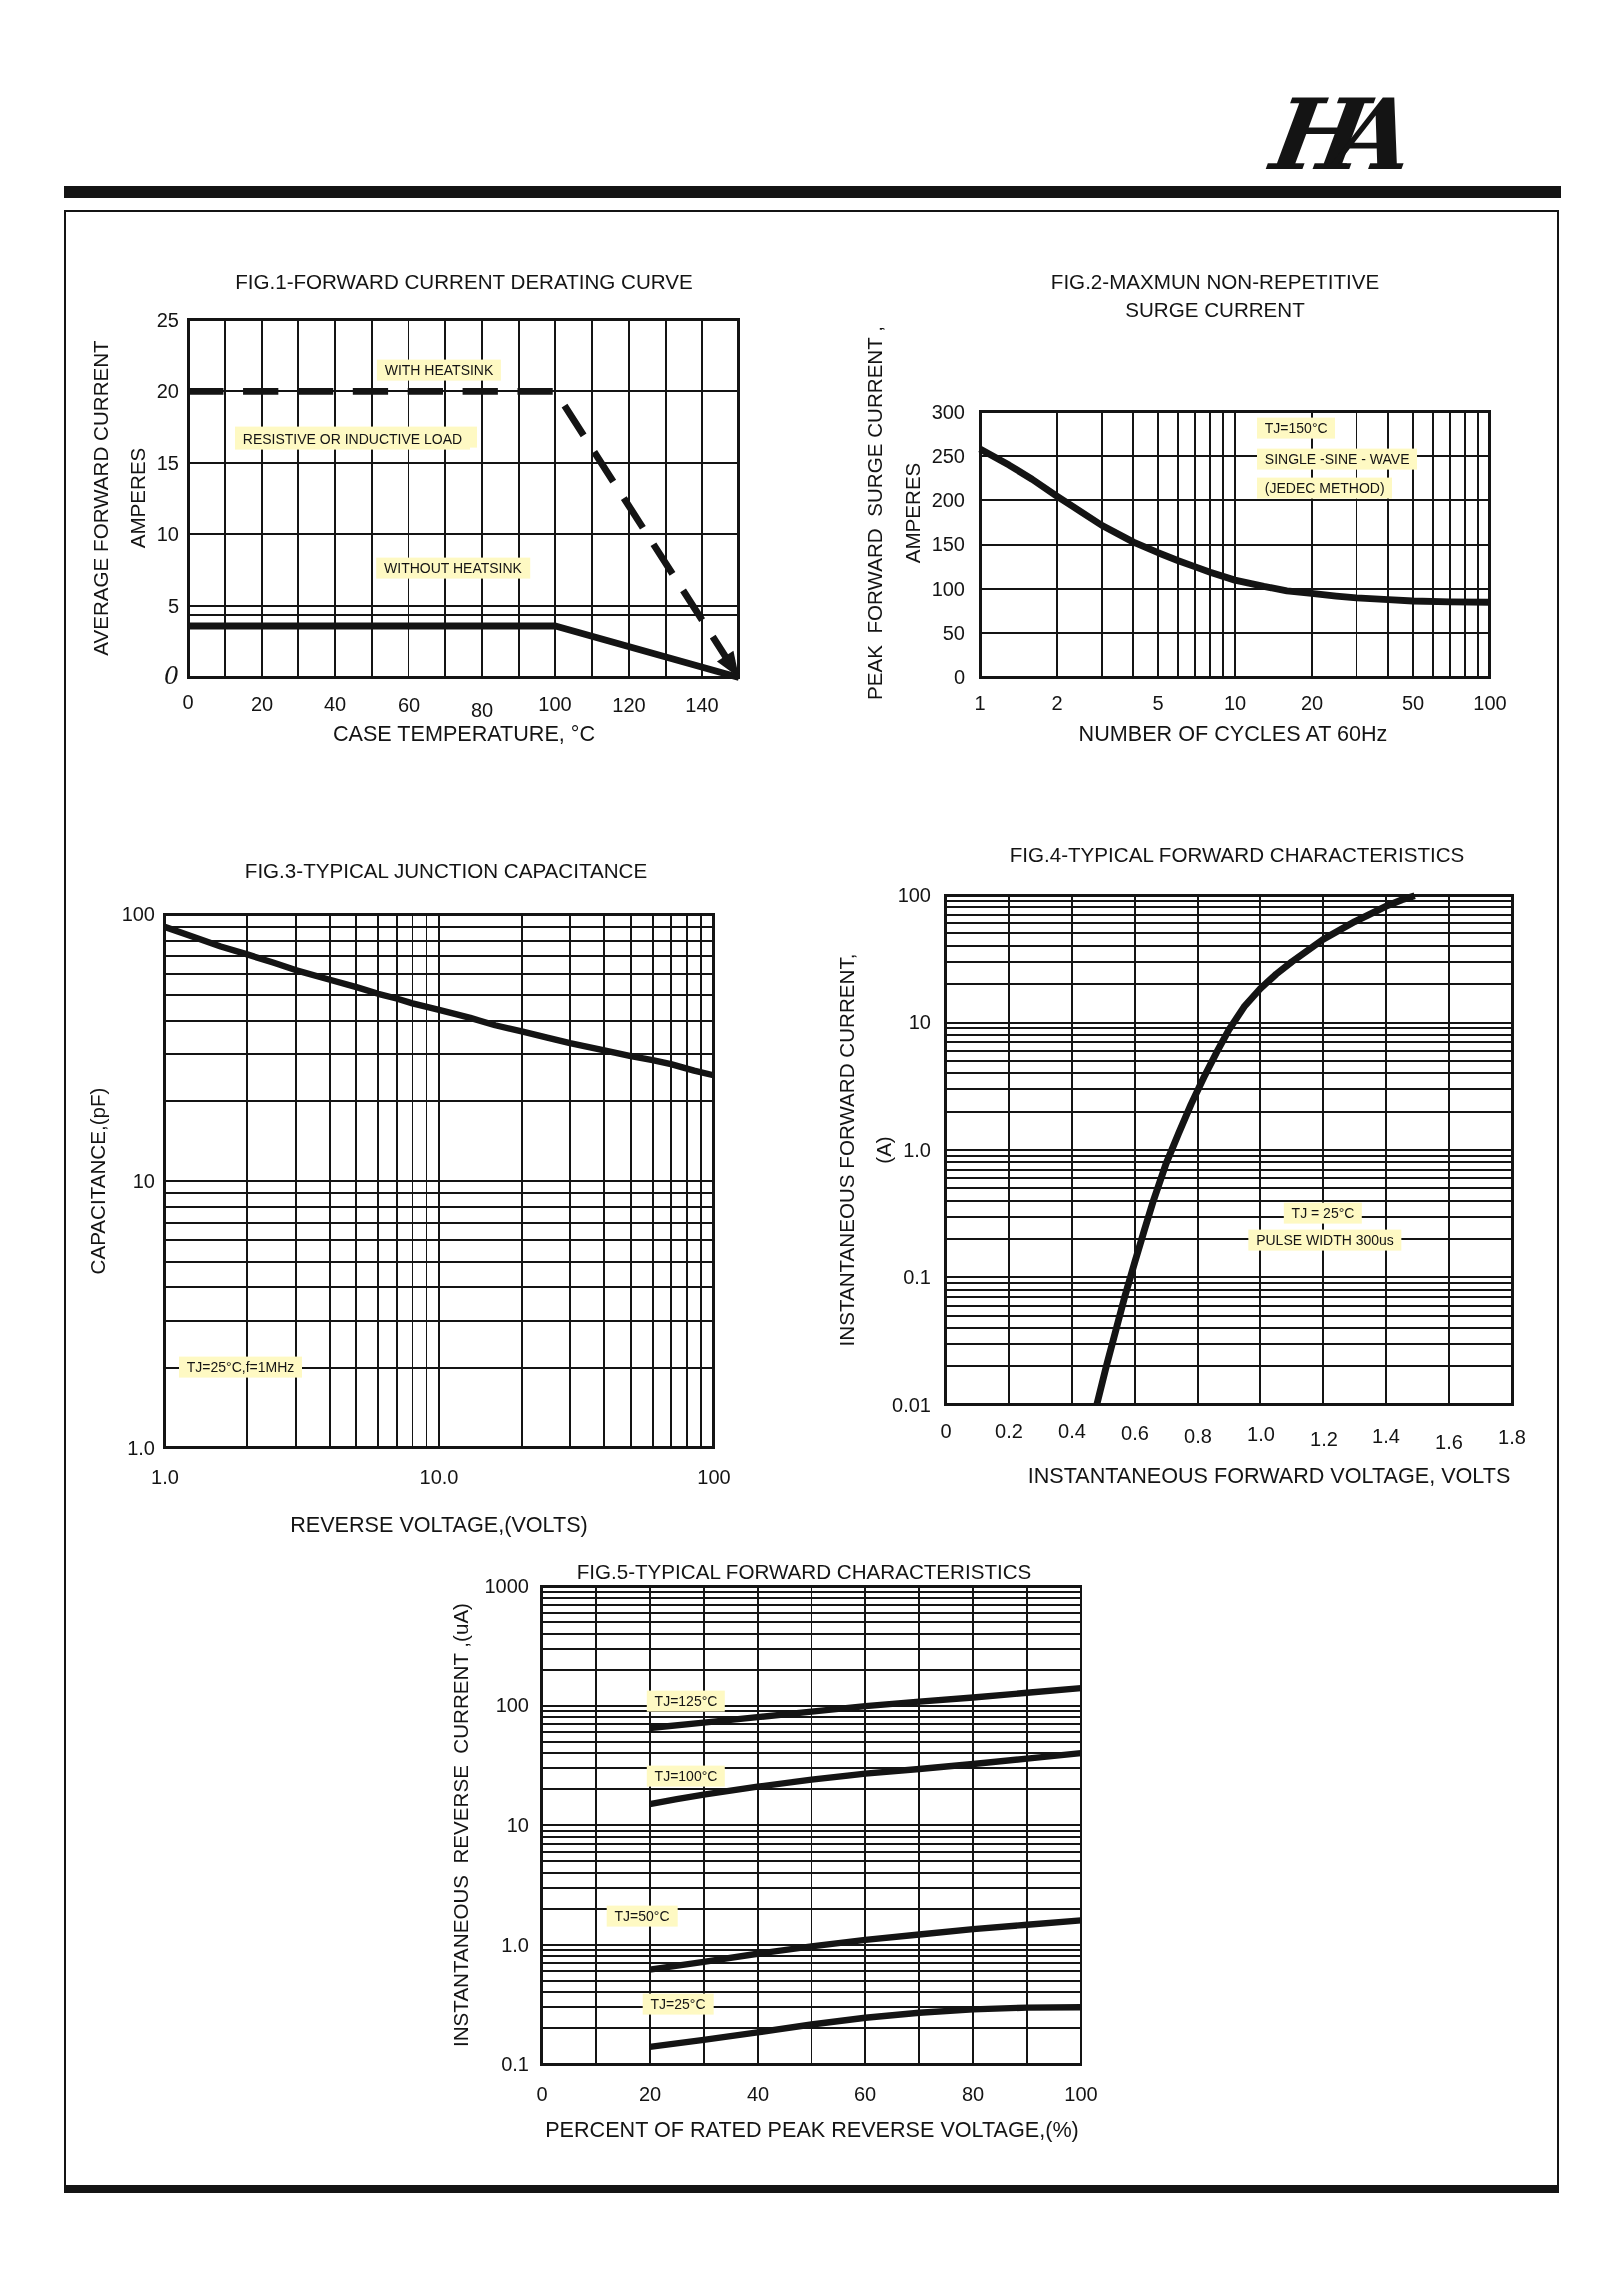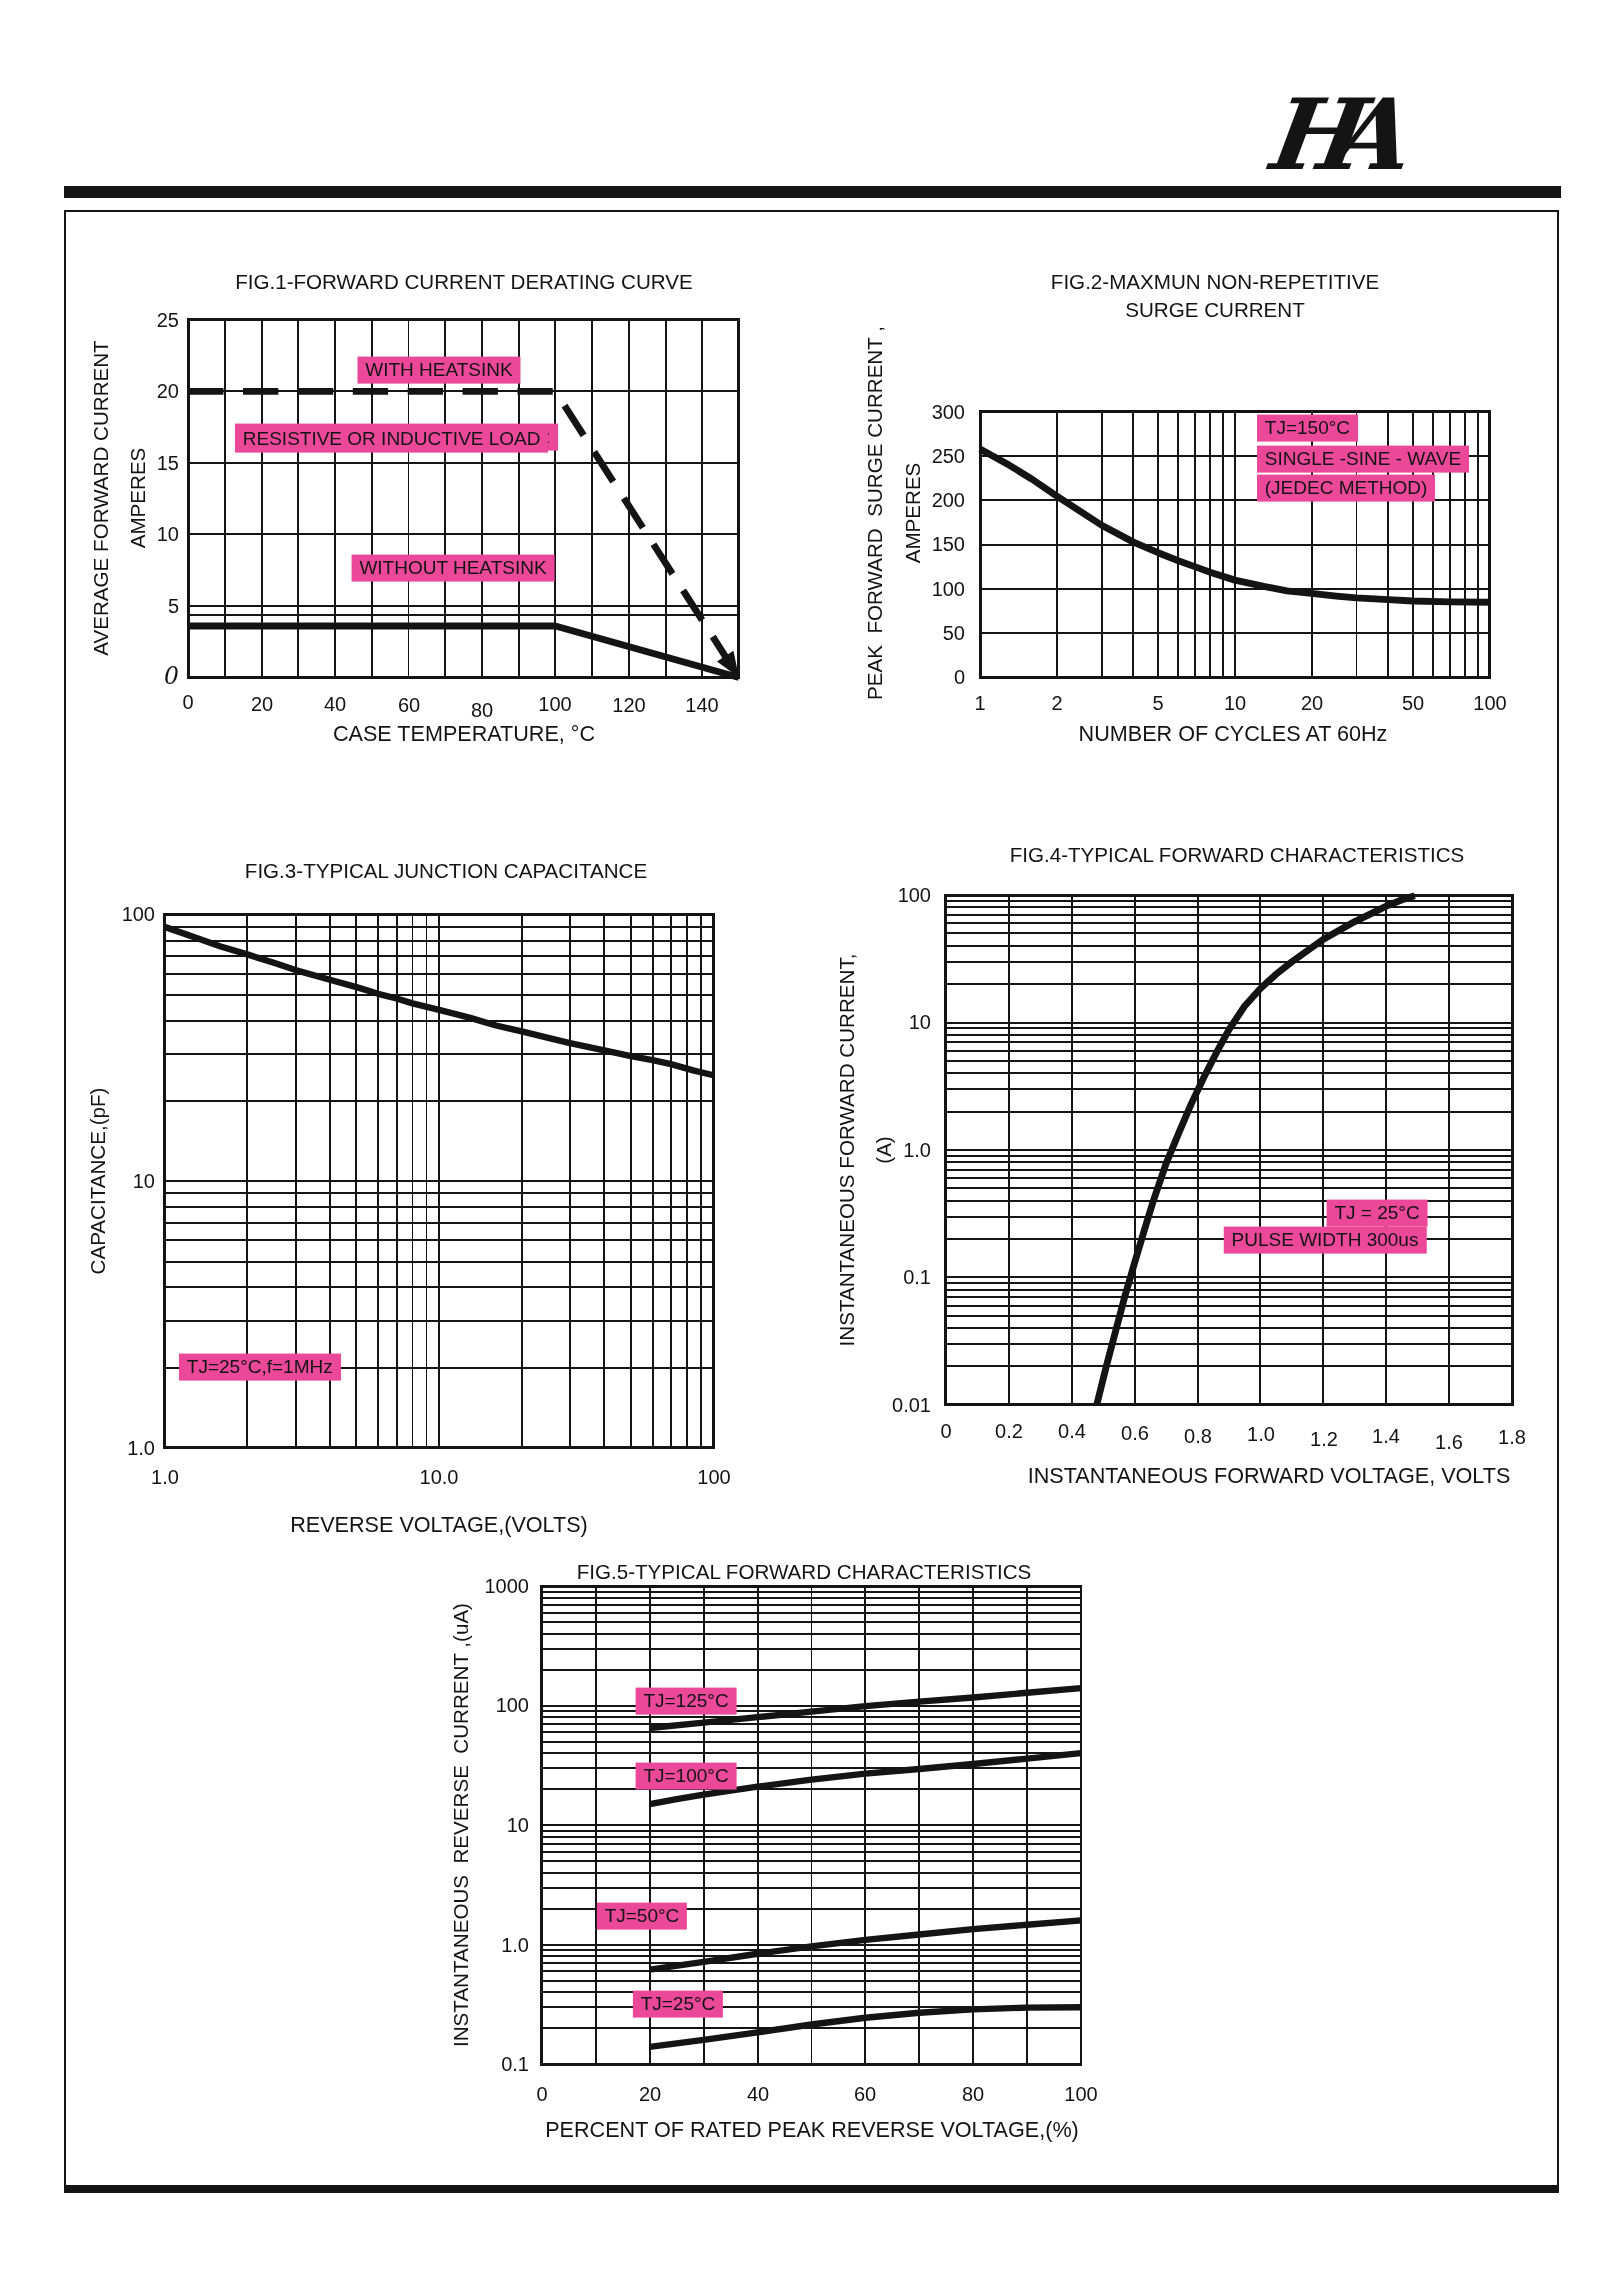--- a/index.html
+++ b/index.html
@@ -8,21 +8,21 @@
   .abs{position:absolute;}
   .ctr{transform:translate(-50%,-50%);white-space:pre;}
   .rot{transform:translate(-50%,-50%) rotate(-90deg);white-space:pre;}
   .hdr{font-weight:bold;font-size:33px;letter-spacing:0.5px;white-space:pre;}
   .figtitle{font-size:20.6px;white-space:pre;}
   .axtitle{font-size:21.6px;white-space:pre;}
   .ytitle{font-size:20.6px;}
   .bar{background:#141414;}
   #mainbox{border:2.9px solid #141414;border-bottom-width:8.8px;}
   .tick{font-size:20px;line-height:1;white-space:pre;}
-  .ann{font-size:19px;line-height:1.2;background:#ec4899;padding:2px 7.8px;white-space:pre;}
+  .ann{font-size:14px;line-height:1.2;background:#fef9c3;padding:2px 7.8px;white-space:pre;}
   .serif0{font-family:"DejaVu Serif", serif;font-style:italic;font-size:23.5px;}
   #logo{font-family:"DejaVu Serif", serif;font-style:italic;font-weight:900;font-size:98px;
         letter-spacing:-0.30em;transform:skewX(-10deg);line-height:1;}
   svg{position:absolute;left:0;top:0;}
 </style>
 </head>
 <body>
 
 <div id="stage">
 
@@ -129,21 +129,21 @@
       <div class="abs tick" style="left: 1261px; top: 1434px; transform: translate(-50%, -50%);">1.0</div>
       <div class="abs tick" style="left: 1324px; top: 1439px; transform: translate(-50%, -50%);">1.2</div>
       <div class="abs tick" style="left: 1386px; top: 1436px; transform: translate(-50%, -50%);">1.4</div>
       <div class="abs tick" style="left: 1449px; top: 1442px; transform: translate(-50%, -50%);">1.6</div>
       <div class="abs tick" style="left: 1512px; top: 1437px; transform: translate(-50%, -50%);">1.8</div>
       <div class="abs tick" style="left: 931px; top: 895px; transform: translate(-100%, -50%);">100</div>
       <div class="abs tick" style="left: 931px; top: 1022px; transform: translate(-100%, -50%);">10</div>
       <div class="abs tick" style="left: 931px; top: 1150px; transform: translate(-100%, -50%);">1.0</div>
       <div class="abs tick" style="left: 931px; top: 1277px; transform: translate(-100%, -50%);">0.1</div>
       <div class="abs tick" style="left: 931px; top: 1405px; transform: translate(-100%, -50%);">0.01</div>
-      <div class="abs ann" style="left: 1377px; transform: translate(-50%, -50%); top: 1213px; text-align: center;">TJ = 25°C</div>
+      <div class="abs ann" style="left: 1323px; transform: translate(-50%, -50%); top: 1213px; text-align: center;">TJ = 25°C</div>
       <div class="abs ann" style="left: 1325px; transform: translate(-50%, -50%); top: 1240px;">PULSE WIDTH 300us</div>
       <div class="abs tick" style="left: 542px; top: 2094px; transform: translate(-50%, -50%);">0</div>
       <div class="abs tick" style="left: 650px; top: 2094px; transform: translate(-50%, -50%);">20</div>
       <div class="abs tick" style="left: 758px; top: 2094px; transform: translate(-50%, -50%);">40</div>
       <div class="abs tick" style="left: 865px; top: 2094px; transform: translate(-50%, -50%);">60</div>
       <div class="abs tick" style="left: 973px; top: 2094px; transform: translate(-50%, -50%);">80</div>
       <div class="abs tick" style="left: 1081px; top: 2094px; transform: translate(-50%, -50%);">100</div>
       <div class="abs tick" style="left: 529px; top: 1586px; transform: translate(-100%, -50%);">1000</div>
       <div class="abs tick" style="left: 529px; top: 1705px; transform: translate(-100%, -50%);">100</div>
       <div class="abs tick" style="left: 529px; top: 1825px; transform: translate(-100%, -50%);">10</div>

